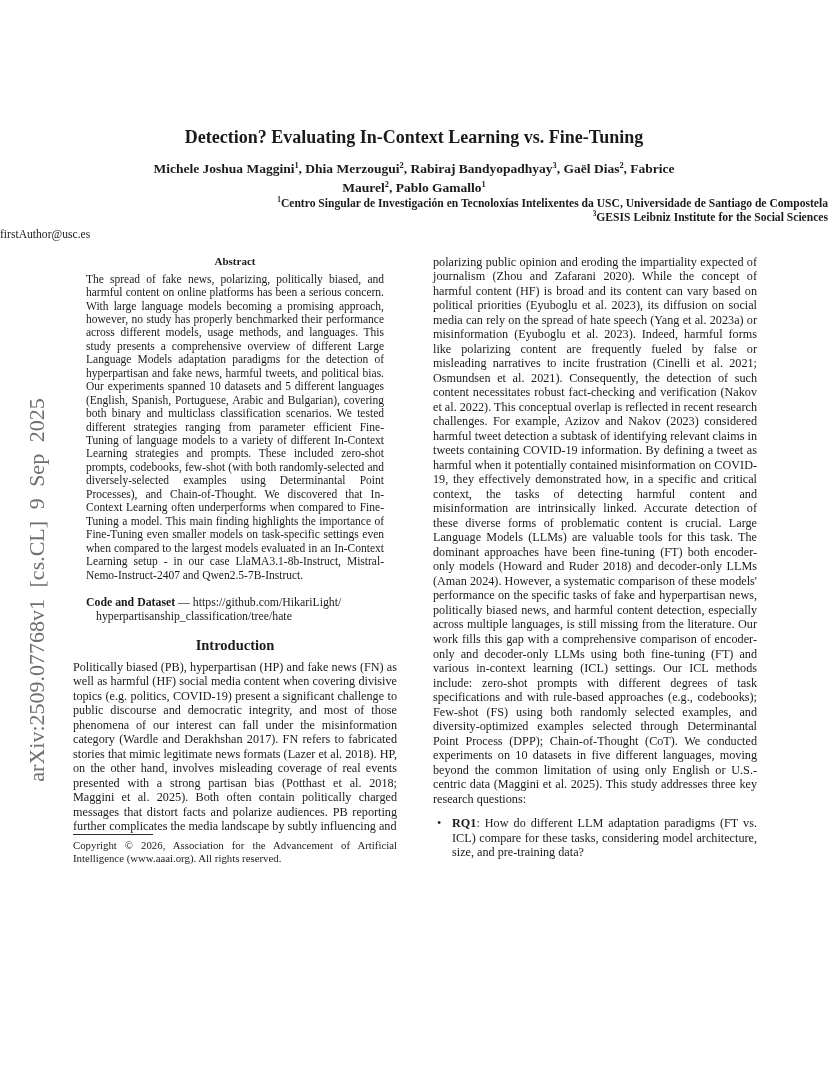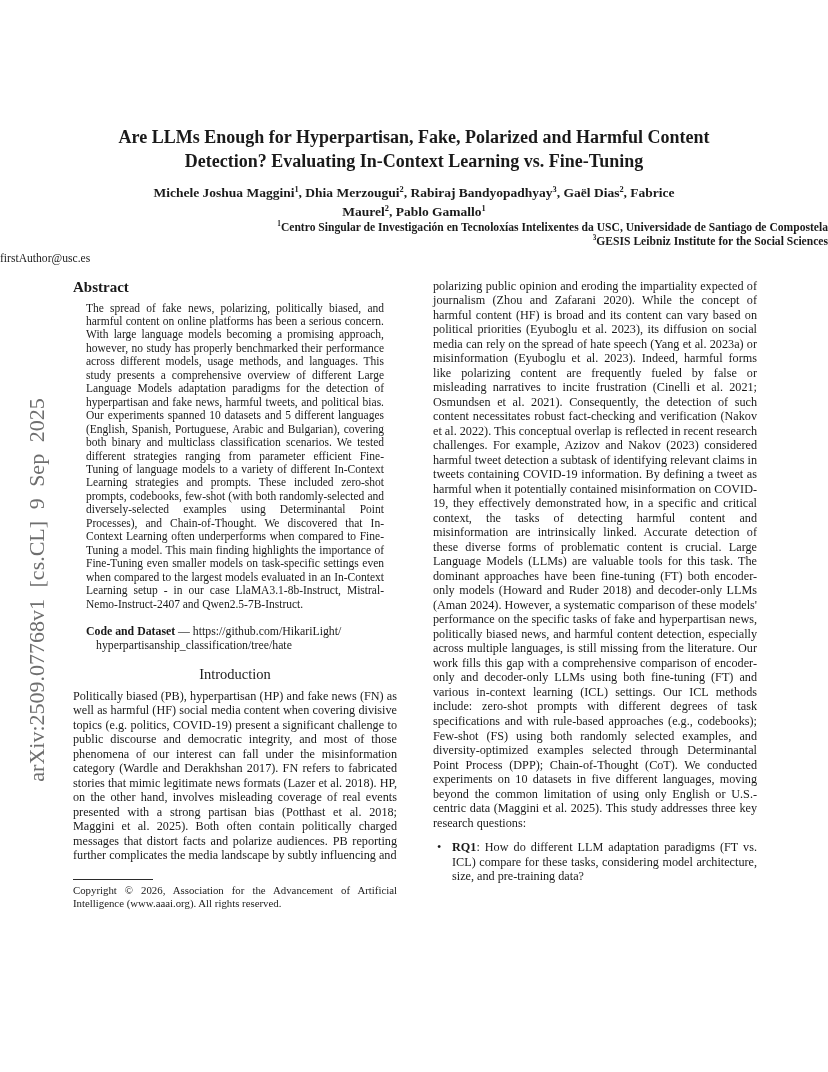--- a/index.html
+++ b/index.html
@@ -51,55 +51,56 @@
   }
   sup{vertical-align:super;font-size:62%;line-height:0;}
   .columns{
     display:flex;
     gap:36px;
     padding:0 71px 0 73px;
     margin-top:14px;
   }
   .col{width:324px;flex:0 0 324px;}
   .abstract-head{
+    text-align:center;
     font-weight:bold;
-    font-size:15px;
+    font-size:11px;
     margin:0 0 6px 0;
   }
   .abstract{
     font-size:11.5px;
     line-height:1.17;
     text-align:justify;
     hyphens:auto;
     padding:0 13px;
   }
   .code-block{
     margin-top:13px;
     font-size:11.8px;
     line-height:1.22;
     padding:0 13px 0 23px;
     text-indent:-10px;
   }
   .bold{font-weight:bold;}
   .section-head{
     text-align:center;
-    font-weight:normal;
+    font-weight:bold;
     font-size:14.5px;
     margin:13px 0 6px 0;
   }
   .body-par{
     font-size:12.2px;
     line-height:1.19;
     text-align:justify;
     hyphens:auto;
     margin:0;
     font-family:Liberation Serif, serif;
   }
   .footnote{
-    margin-top:16px;
+    margin-top:0;
     font-size:10.8px;
     line-height:1.2;
     text-align:justify;
   }
   .footnote-rule{
     width:80px;
     border-top:1px solid #2b2b2b;
     margin-bottom:4px;
   }
   .bullet{
@@ -123,21 +124,20 @@
 </head>
 <body>
 
 <div class="page">
 
   <div class="watermark">arXiv:2509.07768v1 [cs.CL] 9 Sep 2025</div>
 
   <div class="content">
 
     <div class="title">
-      <div>Are LLMs Enough for Hyperpartisan, Fake, Polarized and Harmful Content</div>
       <div>Detection? Evaluating In-Context Learning vs. Fine-Tuning</div>
     </div>
 
     <div class="authors">
       <div>
         
       <span class="author-seg"><span>Michele Joshua Maggini</span><sup>1</sup><span>, </span></span><span class="author-seg"><span>Dhia Merzougui</span><sup>2</sup><span>, </span></span><span class="author-seg"><span>Rabiraj Bandyopadhyay</span><sup>3</sup><span>, </span></span><span class="author-seg"><span>Gaël Dias</span><sup>2</sup><span>, </span></span><span class="author-seg"><span>Fabrice</span><sup></sup><span></span></span></div>
       <div>
         
       <span class="author-seg"><span>Maurel</span><sup>2</sup><span>, </span></span><span class="author-seg"><span>Pablo Gamallo</span><sup>1</sup><span></span></span></div>

